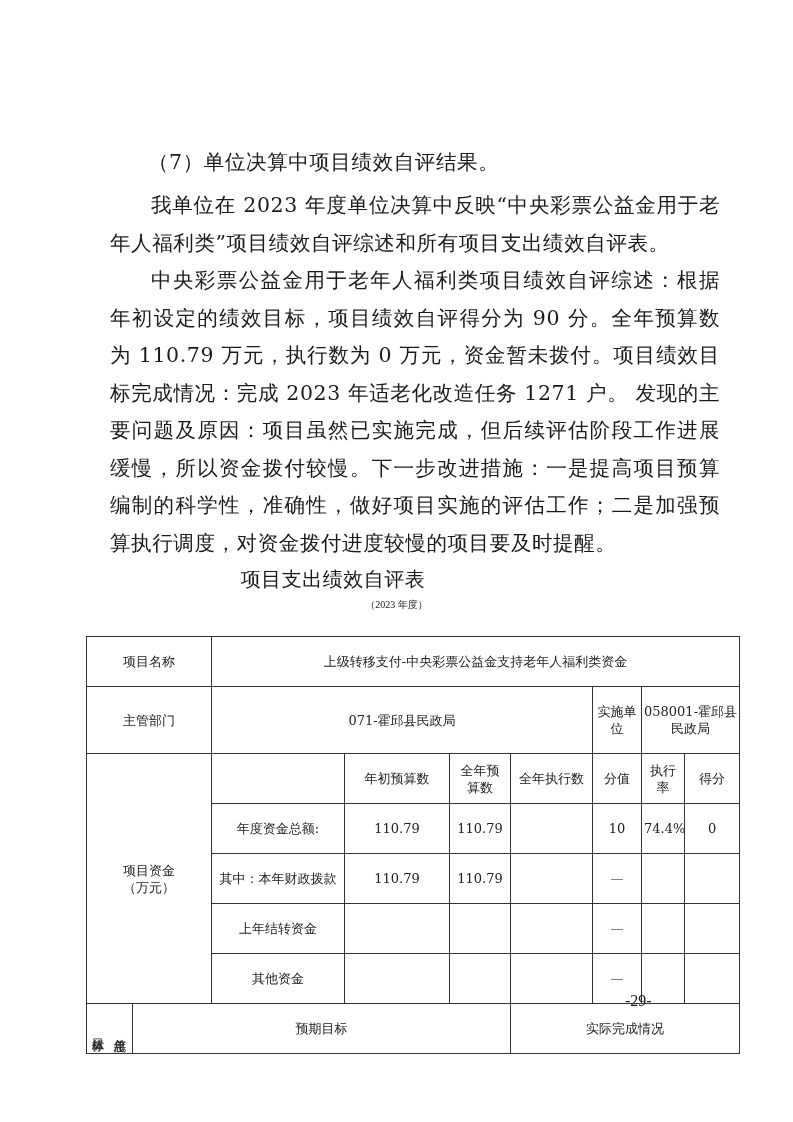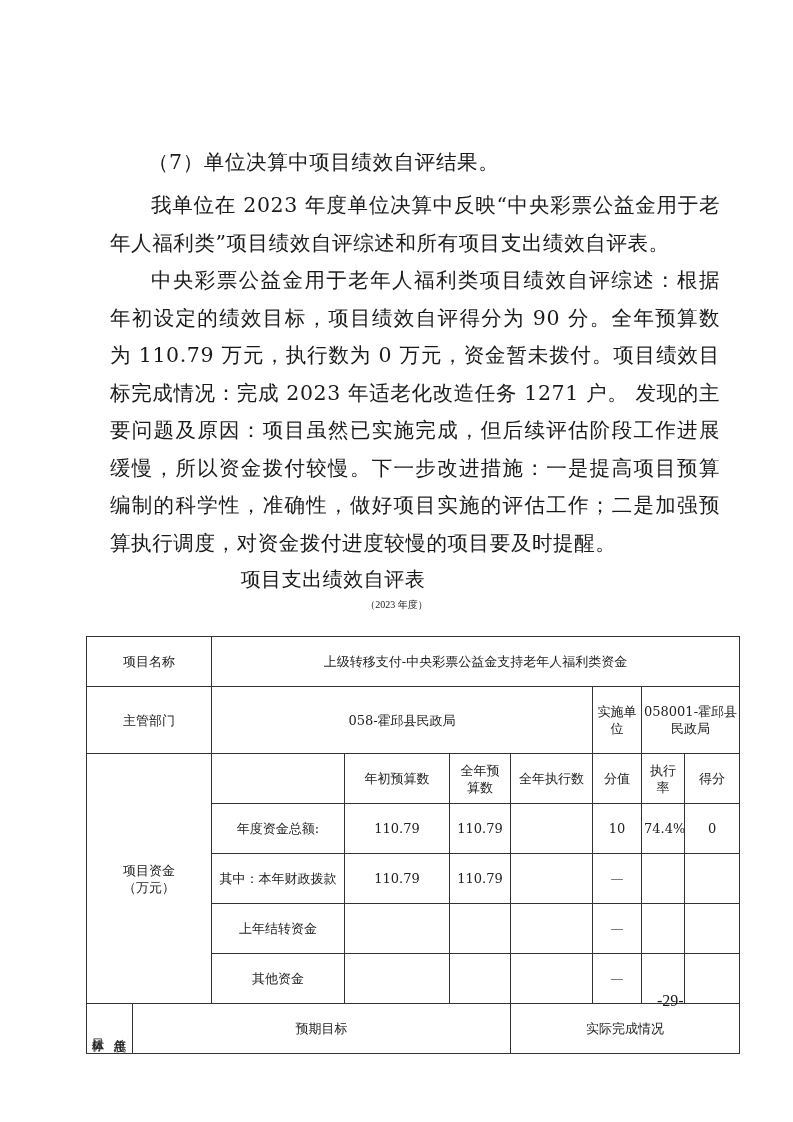--- a/index.html
+++ b/index.html
@@ -11,21 +11,21 @@
   .indent { text-indent: 41px; }
   .table-title { position: absolute; left: 0; width: 666px; top: 566px; text-align: center; font-size: 20px; letter-spacing: 0.5px; }
   .table-subtitle { position: absolute; left: 0; width: 793px; top: 598px; text-align: center; font-size: 10px; font-family: "Liberation Serif", serif; }
   table.eval { position: absolute; left: 86px; top: 636px; width: 653px; border-collapse: collapse;
                table-layout: fixed; font-size: 13px; font-family: "DejaVu Serif", serif; color: #222; }
   table.eval td { border: 1.3px solid #333; text-align: center; vertical-align: middle; padding: 16px 2px; line-height: 17px; }
   .dash { color: #666; }
   .vert { font-size: 12.5px; line-height: 12px; padding: 0 !important; }
   .vert-wrap { display: flex; flex-direction: row-reverse; justify-content: center; gap: 5px; }
   .vert-col { display: flex; flex-direction: column; }
-  .page-num { position: absolute; left: 657px; top: 992px; font-size: 16px; font-family: "Liberation Serif", serif; }
+  .page-num { position: absolute; left: 625px; top: 992px; font-size: 16px; font-family: "Liberation Serif", serif; }
 </style>
 </head>
 <body>
 
 <p class="heading">（7）单位决算中项目绩效自评结果。</p>
 <p class="para indent" style="top:187px;">我单位在 2023 年度单位决算中反映“中央彩票公益金用于老年人福利类”项目绩效自评综述和所有项目支出绩效自评表。</p>
 <p class="para indent" style="top:262px;">中央彩票公益金用于老年人福利类项目绩效自评综述：根据年初设定的绩效目标，项目绩效自评得分为 90 分。全年预算数为 110.79 万元，执行数为 0 万元，资金暂未拨付。项目绩效目标完成情况：完成 2023 年适老化改造任务 1271 户。 发现的主要问题及原因：项目虽然已实施完成，但后续评估阶段工作进展缓慢，所以资金拨付较慢。下一步改进措施：一是提高项目预算编制的科学性，准确性，做好项目实施的评估工作；二是加强预算执行调度，对资金拨付进度较慢的项目要及时提醒。</p>
 
 <div class="table-title">项目支出绩效自评表</div>
 <div class="table-subtitle">（2023 年度）</div>
@@ -42,21 +42,21 @@
       <col style="width:43px">
       <col style="width:55px">
   </colgroup>
   <tbody>
       <tr style="height:46px">
     <td colspan="2">项目名称</td>
     <td colspan="7">上级转移支付-中央彩票公益金支持老年人福利类资金</td>
   </tr>
   <tr style="height:29px">
     <td colspan="2">主管部门</td>
-    <td colspan="4">058-霍邱县民政局</td>
+    <td colspan="4">071-霍邱县民政局</td>
     <td colspan="1">实施单位</td>
     <td colspan="2">058001-霍邱县民政局</td>
   </tr>
   <tr style="height:44px">
     <td colspan="2" rowspan="5">
       <div>项目资金</div>
       <div>（万元）</div>
     </td>
     <td></td>
     <td>年初预算数</td>

